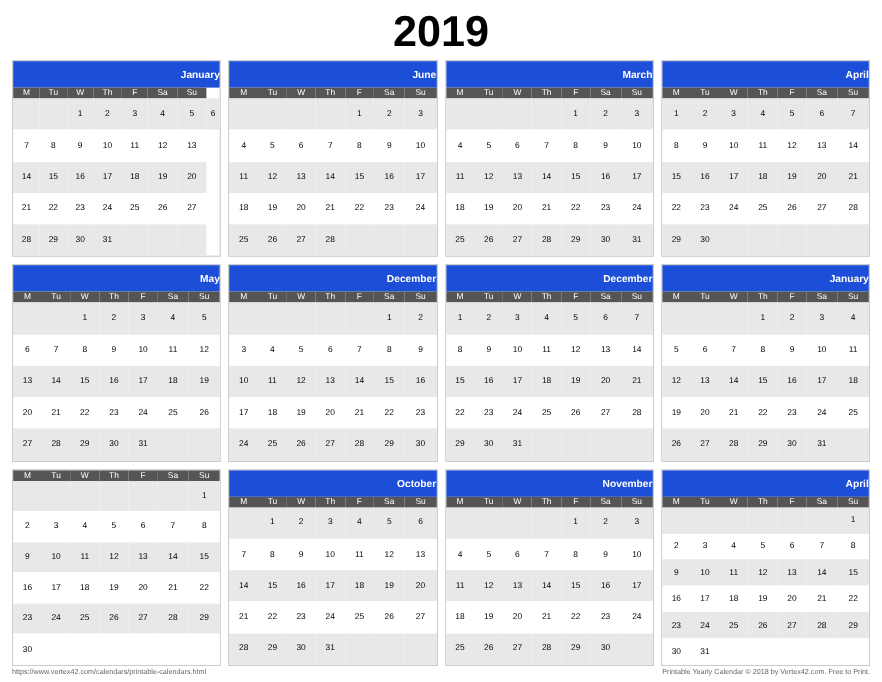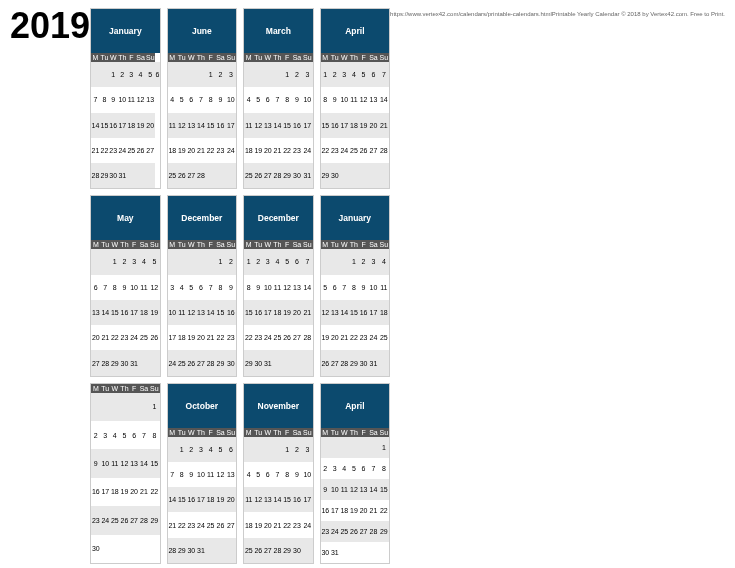--- a/index.html
+++ b/index.html
@@ -8,21 +8,21 @@
       height: 568px;
       background: #fff;
       font-family: Arial, sans-serif;
       overflow: hidden;
     }
     .page {
       width: 735px;
       height: 568px;
       padding: 8px 10px 4px 10px;
       display: flex;
-      flex-direction: row;
+      flex-direction: column;
     }
     .year-title {
       text-align: center;
       font-size: 36px;
       font-weight: bold;
       color: #000;
       margin-bottom: 6px;
       line-height: 1;
     }
     .calendars-grid {
@@ -31,26 +31,26 @@
       grid-template-rows: repeat(3, 1fr);
       gap: 6px;
       flex: 1;
     }
     .month-cal {
       border: 1px solid #ccc;
       display: flex;
       flex-direction: column;
     }
     .month-header {
-      background: #0c4a6e;
+      background: #1d4ed8;
       color: #fff;
-      text-align: center;
+      text-align: right;
       font-size: 8.5px;
       font-weight: bold;
-      padding: 17px 0;
+      padding: 6px 0;
     }
     .cal-table {
       width: 100%;
       border-collapse: collapse;
       flex: 1;
     }
     .cal-table thead tr th {
       background: #555;
       color: #fff;
       font-size: 7px;

